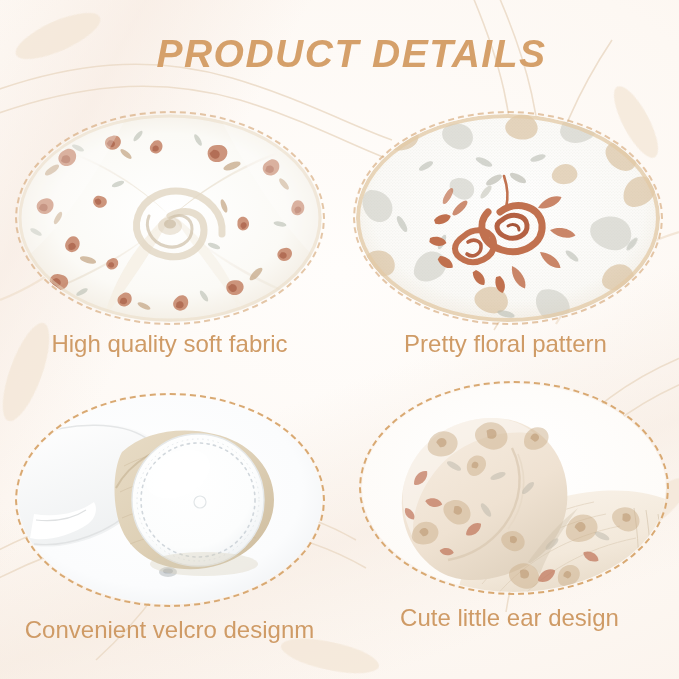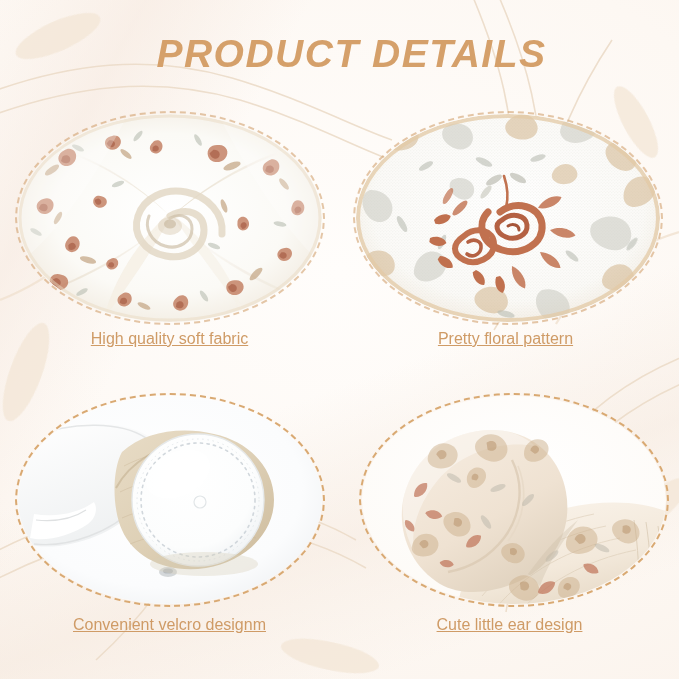--- a/index.html
+++ b/index.html
@@ -57,21 +57,21 @@
     height: 560px;
   }
   .cell {
     position: absolute;
     width: 339px;
     height: 278px;
   }
   .cell.tl { left: 0;     top: 0; }
   .cell.tr { left: 336px; top: 0; }
   .cell.bl { left: 0;     top: 282px; padding-left: 13px; }
-  .cell.br { left: 340px; top: 282px; }
+  .cell.br { left: 340px; top: 270px; }
 
   .oval-wrap {
     position: absolute;
     left: 18px;
     top: 6px;
     width: 304px;
     height: 208px;
   }
   .cell.tr .oval-wrap { left: 20px; }
 
@@ -93,24 +93,23 @@
 
   .photo { position: absolute; inset: 0; }
   .photo svg { display: block; width: 100%; height: 100%; }
 
   .caption {
     position: absolute;
     left: 0;
     top: 222px;
     width: 339px;
     text-align: center;
-    font-size: 16px;
+    font-size: 24px;
     color: #cf9b66;
     white-space: nowrap;
-    text-decoration: underline;
   }
   .cell.bl .caption { top: 226px; }
   .cell.br .caption { top: 226px; }
 </style>
 </head>
 <body>
 
 <div class="page">
 
   <div class="bg-art">

